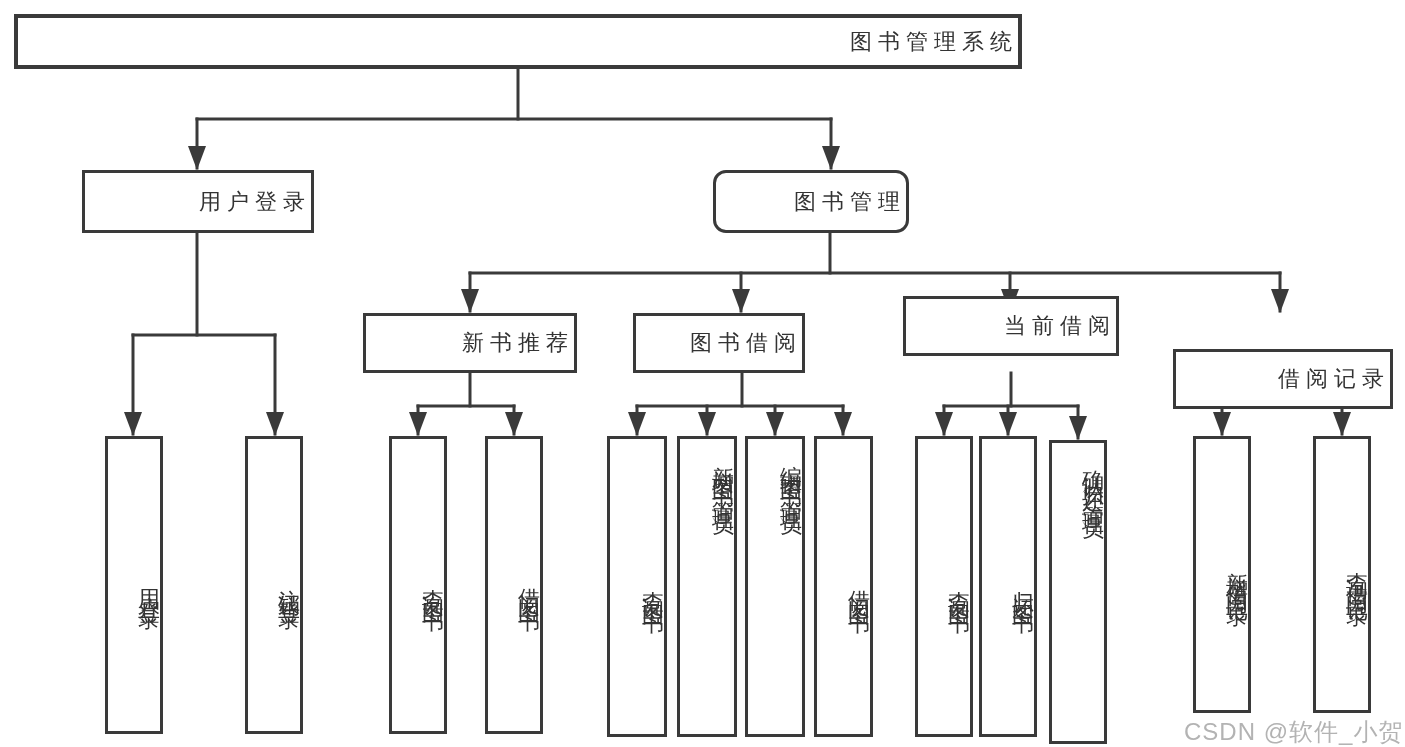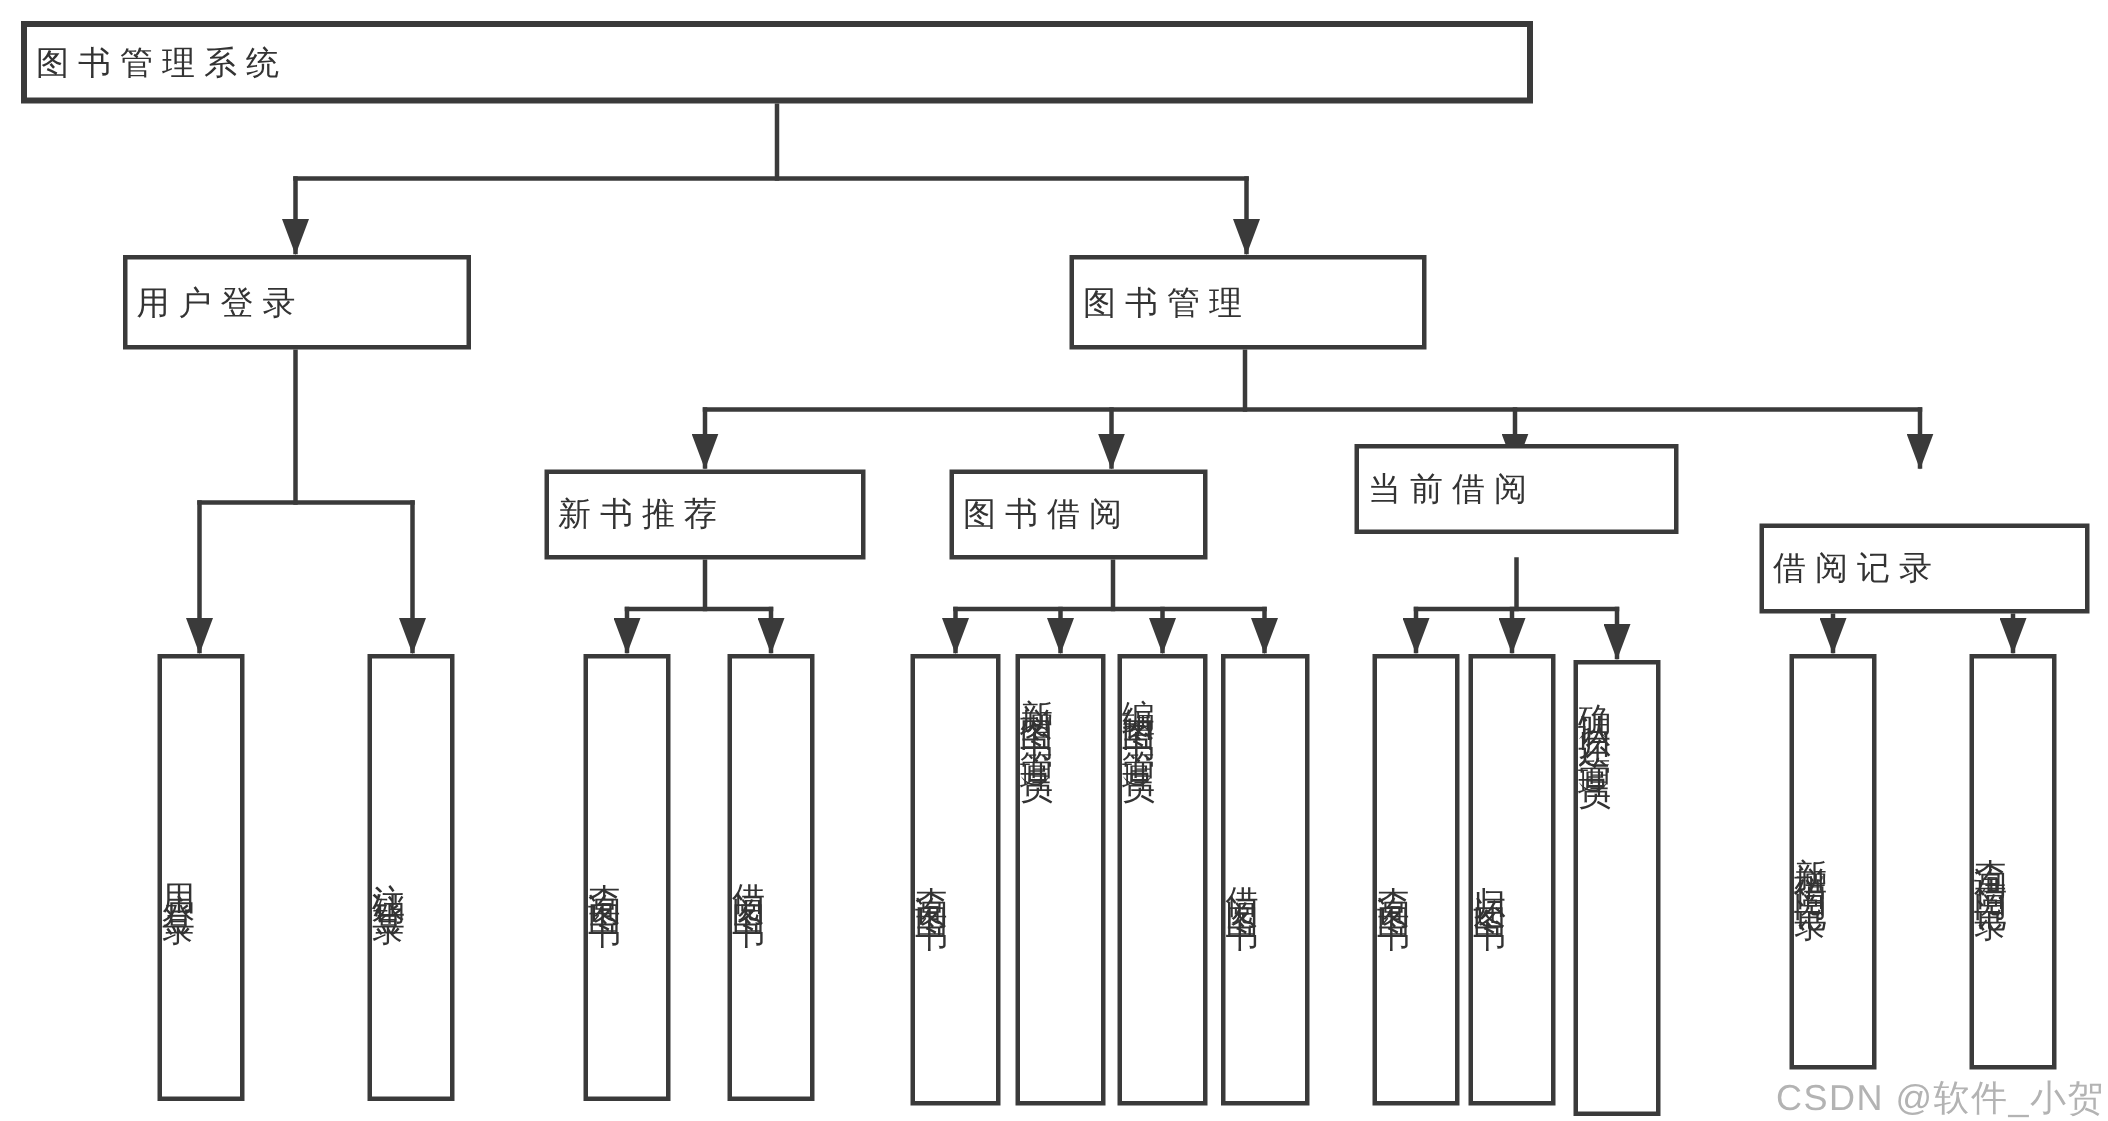--- a/index.html
+++ b/index.html
@@ -18,21 +18,21 @@
     width: 1405px; height: 747px;
     pointer-events: none;
   }
   .box {
     position: absolute;
     box-sizing: border-box;
     border: 3px solid #3a3a3a;
     background: #ffffff;
     display: flex;
     align-items: center;
-    justify-content: flex-start;
+    justify-content: flex-end;
   }
   .h-label span.lbl {
     font-size: 22px;
     letter-spacing: 6px;
     text-indent: 6px;
     white-space: nowrap;
     color: #333333;
   }
   .leaf span.lbl {
     writing-mode: vertical-rl;
@@ -42,21 +42,21 @@
     line-height: 1;
     color: #333333;
     white-space: nowrap;
   }
   .leaf.top-align { align-items: flex-start; }
   .leaf.top-align span.lbl { margin-top: 9px; }
 
   
   #root { left: 14px;   top: 14px;  width: 1008px; height: 55px; border-width: 4px; }
   #l2a  { left: 82px;   top: 170px; width: 232px;  height: 63px; }
-  #l2b  { left: 713px;  top: 170px; width: 238px;  height: 63px; }
+  #l2b  { left: 713px;  top: 170px; width: 196px;  height: 63px; border-radius: 13px; }
   #l3a  { left: 363px;  top: 313px; width: 214px;  height: 60px; }
   #l3b  { left: 633px;  top: 313px; width: 172px;  height: 60px; }
   #l3c  { left: 903px;  top: 296px; width: 216px;  height: 60px; }
   #l3d  { left: 1173px; top: 313px; width: 220px;  height: 60px; margin-top: 36px; }
   #f1   { left: 105px;  top: 436px; width: 58px;   height: 298px; }
   #f2   { left: 245px;  top: 436px; width: 58px;   height: 298px; }
   #f3   { left: 389px;  top: 436px; width: 58px;   height: 298px; }
   #f4   { left: 485px;  top: 436px; width: 58px;   height: 298px; }
   #f5   { left: 607px;  top: 436px; width: 60px;   height: 301px; }
   #f6   { left: 677px;  top: 436px; width: 60px;   height: 301px; }

